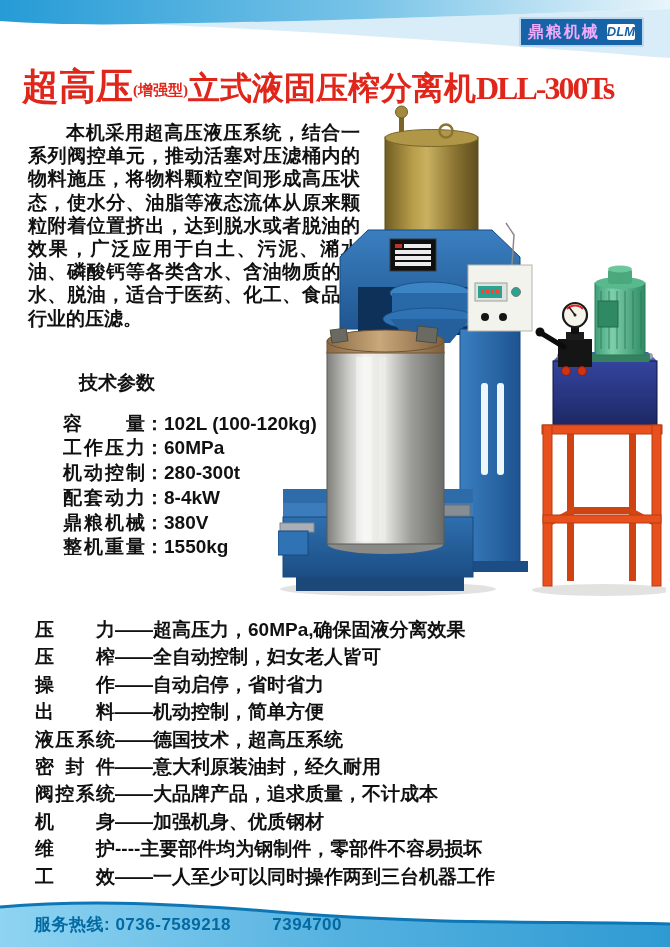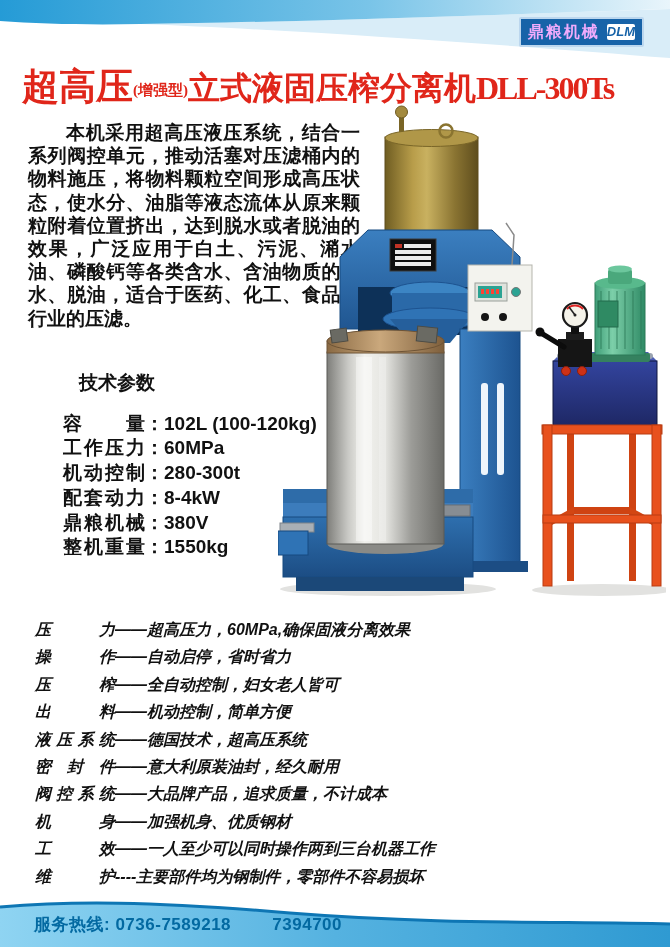--- a/index.html
+++ b/index.html
@@ -28,22 +28,22 @@
   
   .intro{position:absolute;left:28px;top:121px;width:332px;font-size:19px;font-weight:bold;
     line-height:23.2px;text-indent:2em;margin:0;text-align:justify;}
   
   .specs{position:absolute;left:63px;top:355px;width:300px;font-size:19px;font-weight:bold;
     line-height:24.7px;}
   .spec-heading{margin:16px;}
   .spec-label{display:inline-block;width:82px;text-align:justify;text-align-last:justify;}
   .spec-colon{display:inline-block;}
   
-  .features{position:absolute;left:35px;top:616px;width:610px;font-size:16px;font-weight:bold;
-    line-height:27.4px;white-space:nowrap;font-style:italic;}
+  .features{position:absolute;left:35px;top:616px;width:610px;font-size:19px;font-weight:bold;
+    line-height:27.4px;white-space:nowrap;}
   .feat-label{display:inline-block;width:80px;text-align:justify;text-align-last:justify;}
   
   .machine{position:absolute;left:278px;top:103px;width:388px;height:510px;display:block;}
   
   .footer-wave{position:absolute;left:0;bottom:0;width:670px;height:47px;display:block;}
   .hotline{position:absolute;left:34px;top:913px;font-size:17px;font-weight:bold;
     letter-spacing:.5px;color:#0369a1;white-space:nowrap;}
   .hotline .phone2{margin-left:36px;}
 </style>
 </head>
@@ -245,29 +245,29 @@
     <div class="spec-row"><span class="spec-label">容量</span><span class="spec-colon">：</span><span class="spec-value">102L (100-120kg)</span></div>
     <div class="spec-row"><span class="spec-label">工作压力</span><span class="spec-colon">：</span><span class="spec-value">60MPa</span></div>
     <div class="spec-row"><span class="spec-label">机动控制</span><span class="spec-colon">：</span><span class="spec-value">280-300t</span></div>
     <div class="spec-row"><span class="spec-label">配套动力</span><span class="spec-colon">：</span><span class="spec-value">8-4kW</span></div>
     <div class="spec-row"><span class="spec-label">鼎粮机械</span><span class="spec-colon">：</span><span class="spec-value">380V</span></div>
     <div class="spec-row"><span class="spec-label">整机重量</span><span class="spec-colon">：</span><span class="spec-value">1550kg</span></div>
   </div>
 
   <div class="features">
     <div class="feature-row"><span class="feat-label">压力</span><span class="feat-dash">——</span><span class="feat-text">超高压力，60MPa,确保固液分离效果</span></div>
+    <div class="feature-row"><span class="feat-label">压榨</span><span class="feat-dash">——</span><span class="feat-text">全自动控制，妇女老人皆可</span></div>
     <div class="feature-row"><span class="feat-label">操作</span><span class="feat-dash">——</span><span class="feat-text">自动启停，省时省力</span></div>
-    <div class="feature-row"><span class="feat-label">压榨</span><span class="feat-dash">——</span><span class="feat-text">全自动控制，妇女老人皆可</span></div>
     <div class="feature-row"><span class="feat-label">出料</span><span class="feat-dash">——</span><span class="feat-text">机动控制，简单方便</span></div>
     <div class="feature-row"><span class="feat-label">液压系统</span><span class="feat-dash">——</span><span class="feat-text">德国技术，超高压系统</span></div>
     <div class="feature-row"><span class="feat-label">密封件</span><span class="feat-dash">——</span><span class="feat-text">意大利原装油封，经久耐用</span></div>
     <div class="feature-row"><span class="feat-label">阀控系统</span><span class="feat-dash">——</span><span class="feat-text">大品牌产品，追求质量，不计成本</span></div>
     <div class="feature-row"><span class="feat-label">机身</span><span class="feat-dash">——</span><span class="feat-text">加强机身、优质钢材</span></div>
+    <div class="feature-row"><span class="feat-label">维护</span><span class="feat-dash">----</span><span class="feat-text">主要部件均为钢制件，零部件不容易损坏</span></div>
     <div class="feature-row"><span class="feat-label">工效</span><span class="feat-dash">——</span><span class="feat-text">一人至少可以同时操作两到三台机器工作</span></div>
-    <div class="feature-row"><span class="feat-label">维护</span><span class="feat-dash">----</span><span class="feat-text">主要部件均为钢制件，零部件不容易损坏</span></div>
   </div>
 
   <svg class="footer-wave" viewBox="0 0 670 47" preserveAspectRatio="none">
     <defs>
       <linearGradient id="gFoot" x1="0" y1="0" x2="1" y2="0">
         <stop offset="0" stop-color="#8fd4f2"></stop>
           <stop offset="0.5" stop-color="#55b2e0"></stop>
           <stop offset="1" stop-color="#2f9ad2"></stop>
       </linearGradient>
     </defs>

